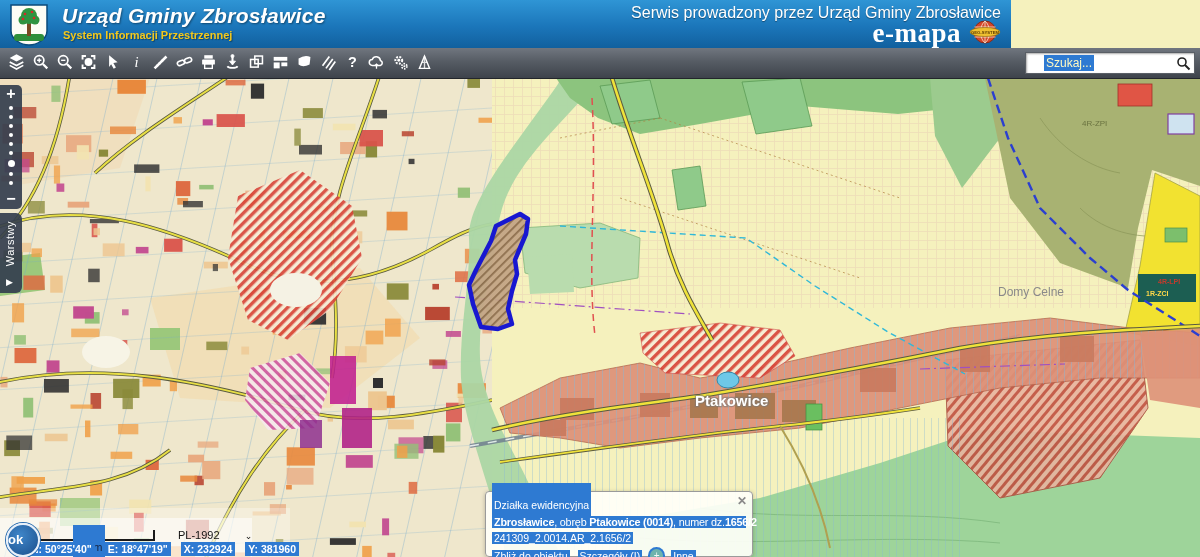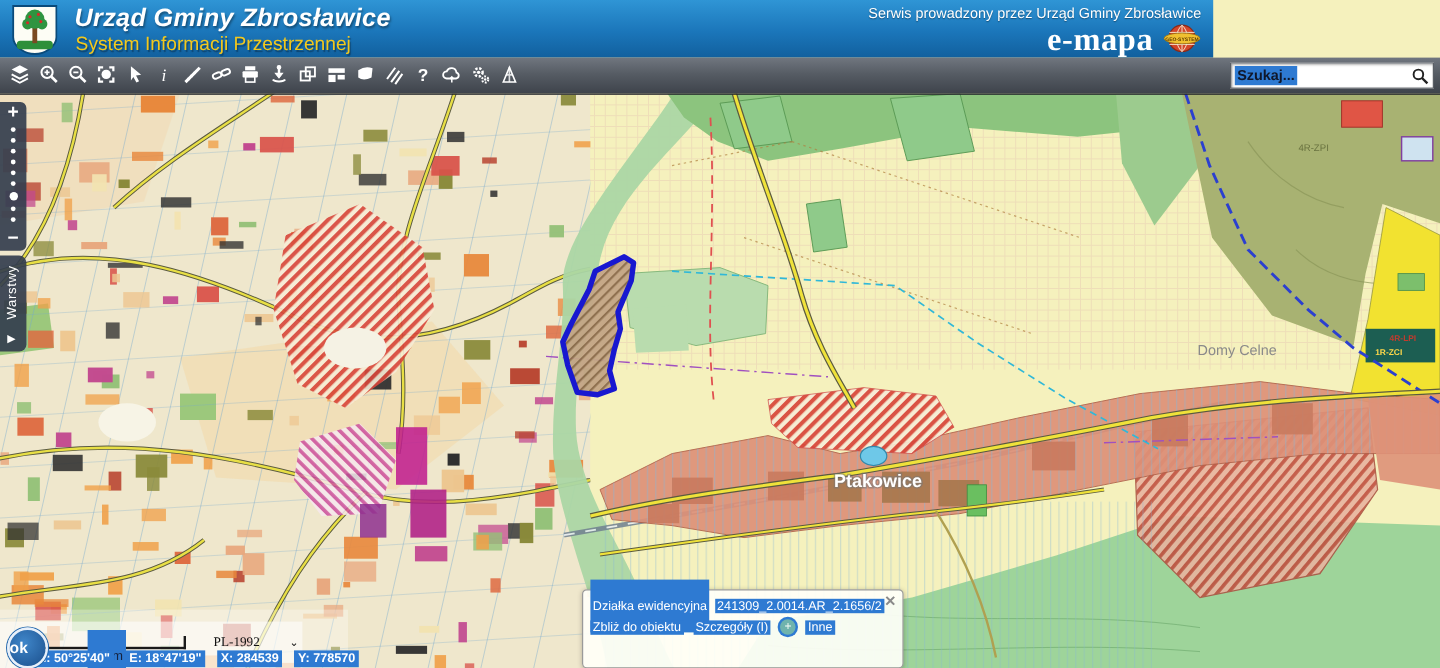--- a/index.html
+++ b/index.html
@@ -5,36 +5,36 @@
   html,body{margin:0;padding:0;}
   body{width:1200px;height:557px;position:relative;overflow:hidden;
        font-family:"Liberation Sans",sans-serif;background:#f5f1bd;}
 
   
   .header{position:absolute;left:0;top:0;width:1011px;height:48px;
     background:linear-gradient(180deg,#2f95d5 0%,#1b76ba 55%,#11609e 100%);z-index:30;}
   .crest{position:absolute;left:10px;top:4px;width:38px;height:42px;}
   .h-title{position:absolute;left:62px;top:4px;color:#fff;font-size:21px;font-weight:bold;
     font-style:italic;text-shadow:1px 1px 2px rgba(0,0,0,.4);letter-spacing:.3px;}
-  .h-sub{position:absolute;left:63px;top:29px;color:#f3c81c;font-size:16px;font-weight:normal;
+  .h-sub{position:absolute;left:63px;top:29px;color:#f3c81c;font-size:11px;font-weight:bold;
     text-shadow:1px 1px 1px rgba(0,0,0,.35);}
-  .h-note{position:absolute;right:10px;top:4px;color:#fff;font-size:12px;text-shadow:0 1px 1px rgba(0,0,0,.4);}
+  .h-note{position:absolute;right:10px;top:4px;color:#fff;font-size:16px;text-shadow:0 1px 1px rgba(0,0,0,.4);}
   .brand{position:absolute;right:50px;top:18px;color:#fff;font-size:27px;font-weight:bold;letter-spacing:.5px;font-family:Liberation Serif, serif;}
   .globe{position:absolute;right:8px;top:20px;width:36px;height:24px;}
 
   
   .toolbar{position:absolute;left:0;top:48px;width:1200px;height:30px;
     background:linear-gradient(180deg,#70767f 0%,#565c64 45%,#3e434b 100%);
     border-bottom:1px solid #23262b;z-index:30;}
   .tb-icons{position:absolute;left:8px;top:3px;display:flex;gap:7px;}
   .tb-icon{width:17px;height:22px;display:inline-block;cursor:pointer;}
   .tb-icon svg{width:17px;height:22px;}
   .searchbox{position:absolute;right:5px;top:4px;width:168px;height:20px;background:#fff;
     border:1px solid #5a5f66;box-shadow:inset 1px 1px 2px #aaa;display:flex;align-items:center;}
-  .searchbox .sel-chip{background:#2e7ad2;color:#0f172a;font-size:12px;padding:1px 2px;margin-left:3px;font-weight:bold;}
+  .searchbox .sel-chip{background:#2e7ad2;color:#fef9c3;font-size:12px;padding:1px 2px;margin-left:18px;}
   .searchbox .mag{margin-left:auto;margin-right:3px;width:15px;height:15px;}
 
   
   #map{position:absolute;left:0;top:78px;width:1200px;height:479px;z-index:1;}
   .lbl-town{fill:#fff;font:bold 15px "Liberation Sans",sans-serif;paint-order:stroke;
     stroke:rgba(120,120,120,.55);stroke-width:2.4px;}
   .lbl-gray{fill:#8a8a8a;font:12px "Liberation Sans",sans-serif;}
   .lbl-zone{fill:#6a7340;font:8px "Liberation Sans",sans-serif;}
   .lbl-teal{fill:#ffd84a;font:bold 7px "Liberation Sans",sans-serif;}
   .lbl-red{fill:#c23b2e;font:bold 7px "Liberation Sans",sans-serif;}
@@ -59,21 +59,21 @@
   .okbadge{position:absolute;left:6px;top:523px;width:30px;height:30px;border-radius:50%;
     background:radial-gradient(circle at 40% 35%,#3f86c9,#1b4f8c);border:2px solid #e8f0fa;
     box-shadow:0 0 0 1px #2a6cb0;color:#fff;font-size:13px;font-weight:bold;text-align:left;
     line-height:30px;z-index:45;cursor:pointer;}
   .scalebar{position:absolute;left:33px;top:530px;width:122px;height:9px;
     border-bottom:2px solid #1a1a1a;z-index:41;}
   .scalebar::before,.scalebar::after{content:"";position:absolute;top:0;width:2px;height:11px;background:#1a1a1a;}
   .scalebar::before{left:0;} .scalebar::after{right:0;}
   .scalelabel{position:absolute;left:40px;top:-5px;background:#2e7ad2;color:#16233f;
     font-size:11px;padding:16px 2px;}
-  .proj{position:absolute;left:178px;top:529px;font-size:11px;color:#111;z-index:41;cursor:pointer;font-family:Liberation Serif, serif;}
+  .proj{position:absolute;left:178px;top:529px;font-size:11px;color:#111;z-index:41;cursor:pointer;}
   .proj .chev{margin-left:22px;font-size:9px;}
   .coords{position:absolute;left:28px;top:542px;z-index:41;display:flex;gap:10px;}
   .coord-chip{background:#2e7ad2;color:#fff;font-size:10.5px;font-weight:bold;padding:1px 3px;white-space:nowrap;}
 
   
   .popup{position:absolute;left:485px;top:491px;width:268px;height:66px;z-index:50;
     background:rgba(255,255,248,.92);border:1px solid #9a9a9a;border-radius:4px;
     box-shadow:0 1px 4px rgba(0,0,0,.25);padding:3px 6px;box-sizing:border-box;}
   .popup .chip{background:#2e7ad2;color:#fff;}
   .p-title{font-size:10.5px;padding:16px 2px;}
@@ -571,27 +571,28 @@
 <div class="scalebar">
   <span class="scalelabel">500m</span>
 </div>
 <div class="proj">
   <span>PL-1992</span>
   <span class="chev">⌄</span>
 </div>
 <div class="coords">
   <span class="coord-chip">N: 50°25'40"</span>
   <span class="coord-chip">E: 18°47'19"</span>
-  <span class="coord-chip">X: 284539</span>
-  <span class="coord-chip">Y: 778570</span>
+  <span class="coord-chip">X: 232924</span>
+  <span class="coord-chip">Y: 381960</span>
 </div>
 
 <div class="popup">
   <span class="chip p-title">Działka ewidencyjna</span>
   <span class="p-close">✕</span>
+  <div class="chip p-line1"><b>Zbrosławice</b><span>, obręb </span><b>Ptakowice (0014)</b><span>, numer dz.</span><b>1656/2</b></div>
   <span class="chip p-line2">241309_2.0014.AR_2.1656/2</span>
   <div class="p-actions">
       <span class="chip link">Zbliż do obiektu</span>
       <span class="chip link">Szczegóły (I)</span>
       <span class="plus-ic">+</span>
       <span class="chip link">Inne</span>
     </div>
 </div>
 
 </body></html>

